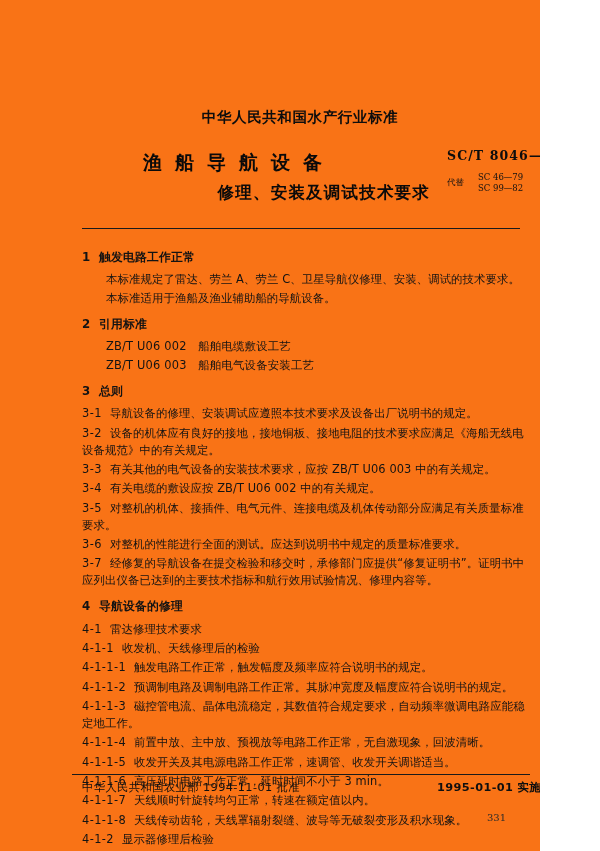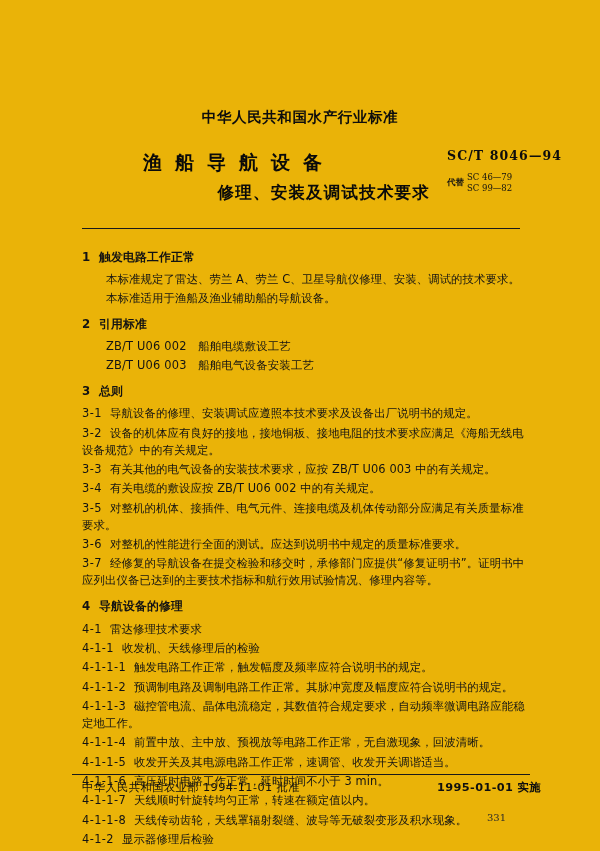--- a/index.html
+++ b/index.html
@@ -2,23 +2,23 @@
 <html><head>
 <meta charset="utf-8">
 <style>
   html, body {
     margin: 0;
     padding: 0;
     background: #ffffff;
   }
   .page {
     position: relative;
-    width: 600px;
+    width: 540px;
     height: 851px;
-    background: #eab308;
+    background: #f97316;
     font-family: "DejaVu Sans", "Liberation Sans", sans-serif;
     color: #111111;
     overflow: hidden;
   }
 
   
   .masthead {
     position: absolute;
     top: 108px;
     left: 0;
@@ -70,22 +70,22 @@
   .replaces {
     position: absolute;
     top: 172px;
     left: 447px;
     display: flex;
     align-items: center;
     white-space: nowrap;
   }
   .replaces-label {
     font-size: 8.5px;
-    font-weight: bold;
-    margin-right: 3px;
+    font-weight: normal;
+    margin-right: 14px;
     color: #111;
   }
   .replaces-lines {
     display: flex;
     flex-direction: column;
     font-family: "DejaVu Serif", "Liberation Serif", serif;
     font-size: 8.5px;
     line-height: 1.28;
     color: #111;
   }

